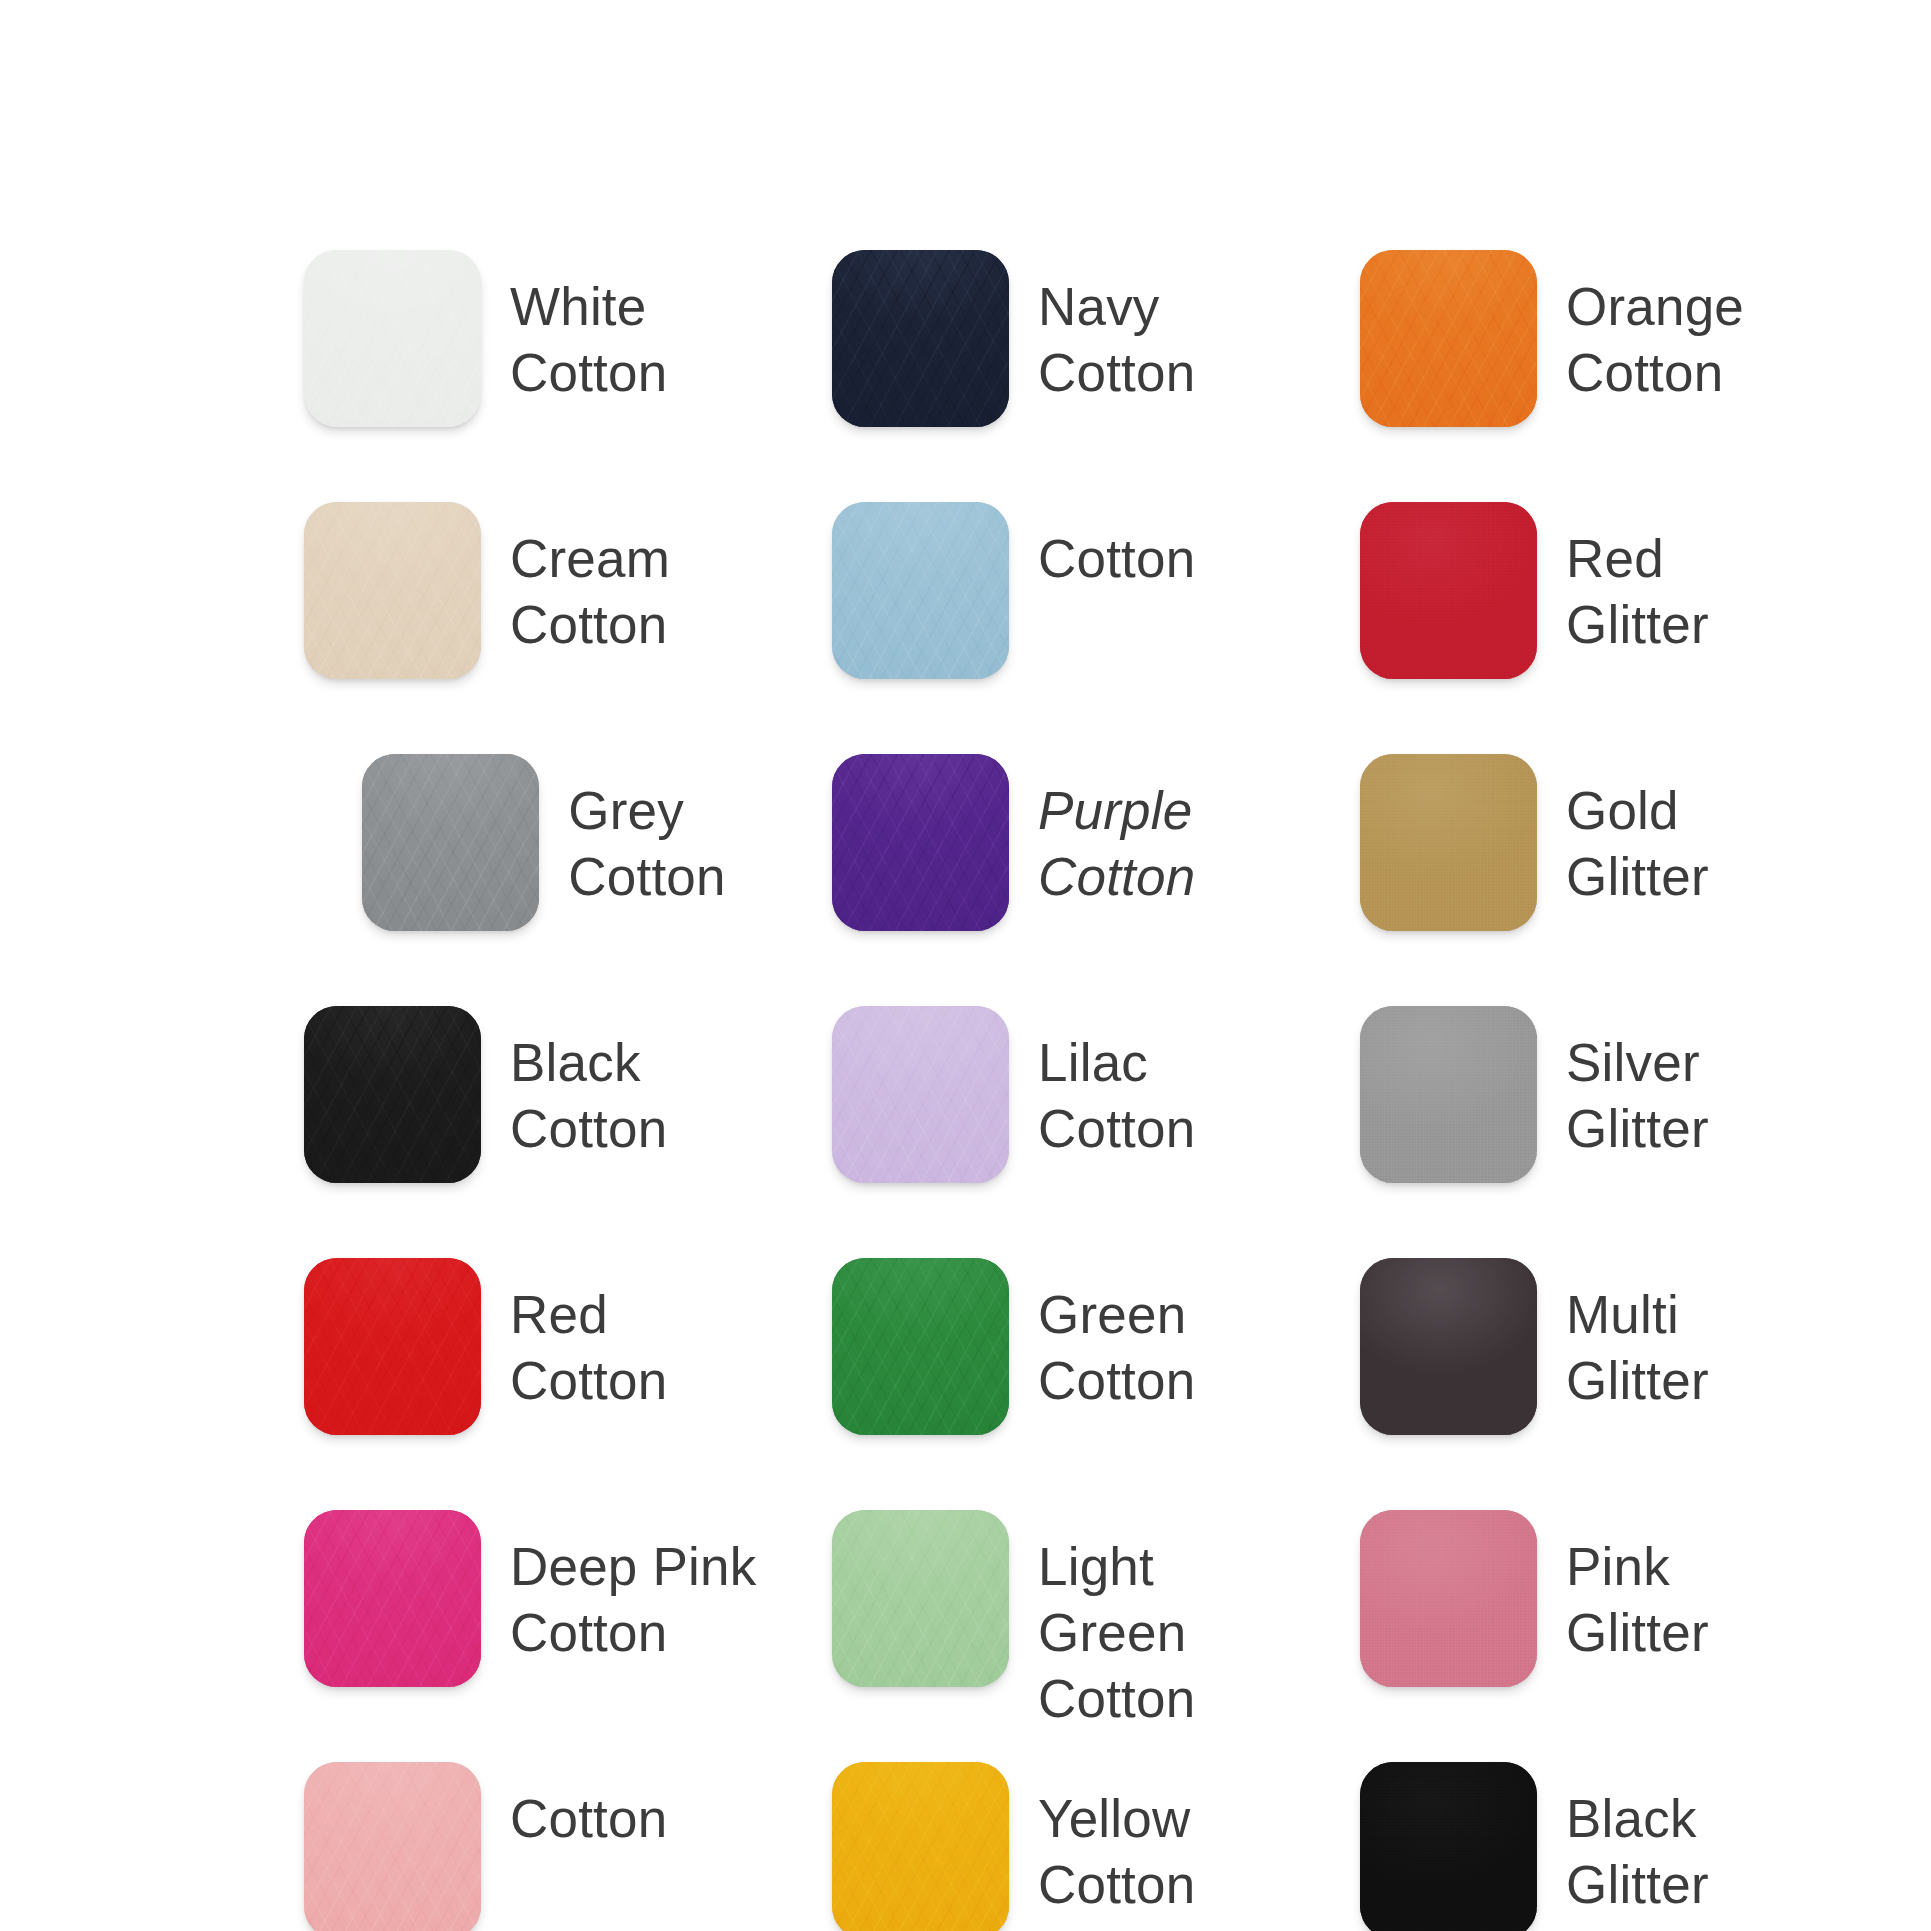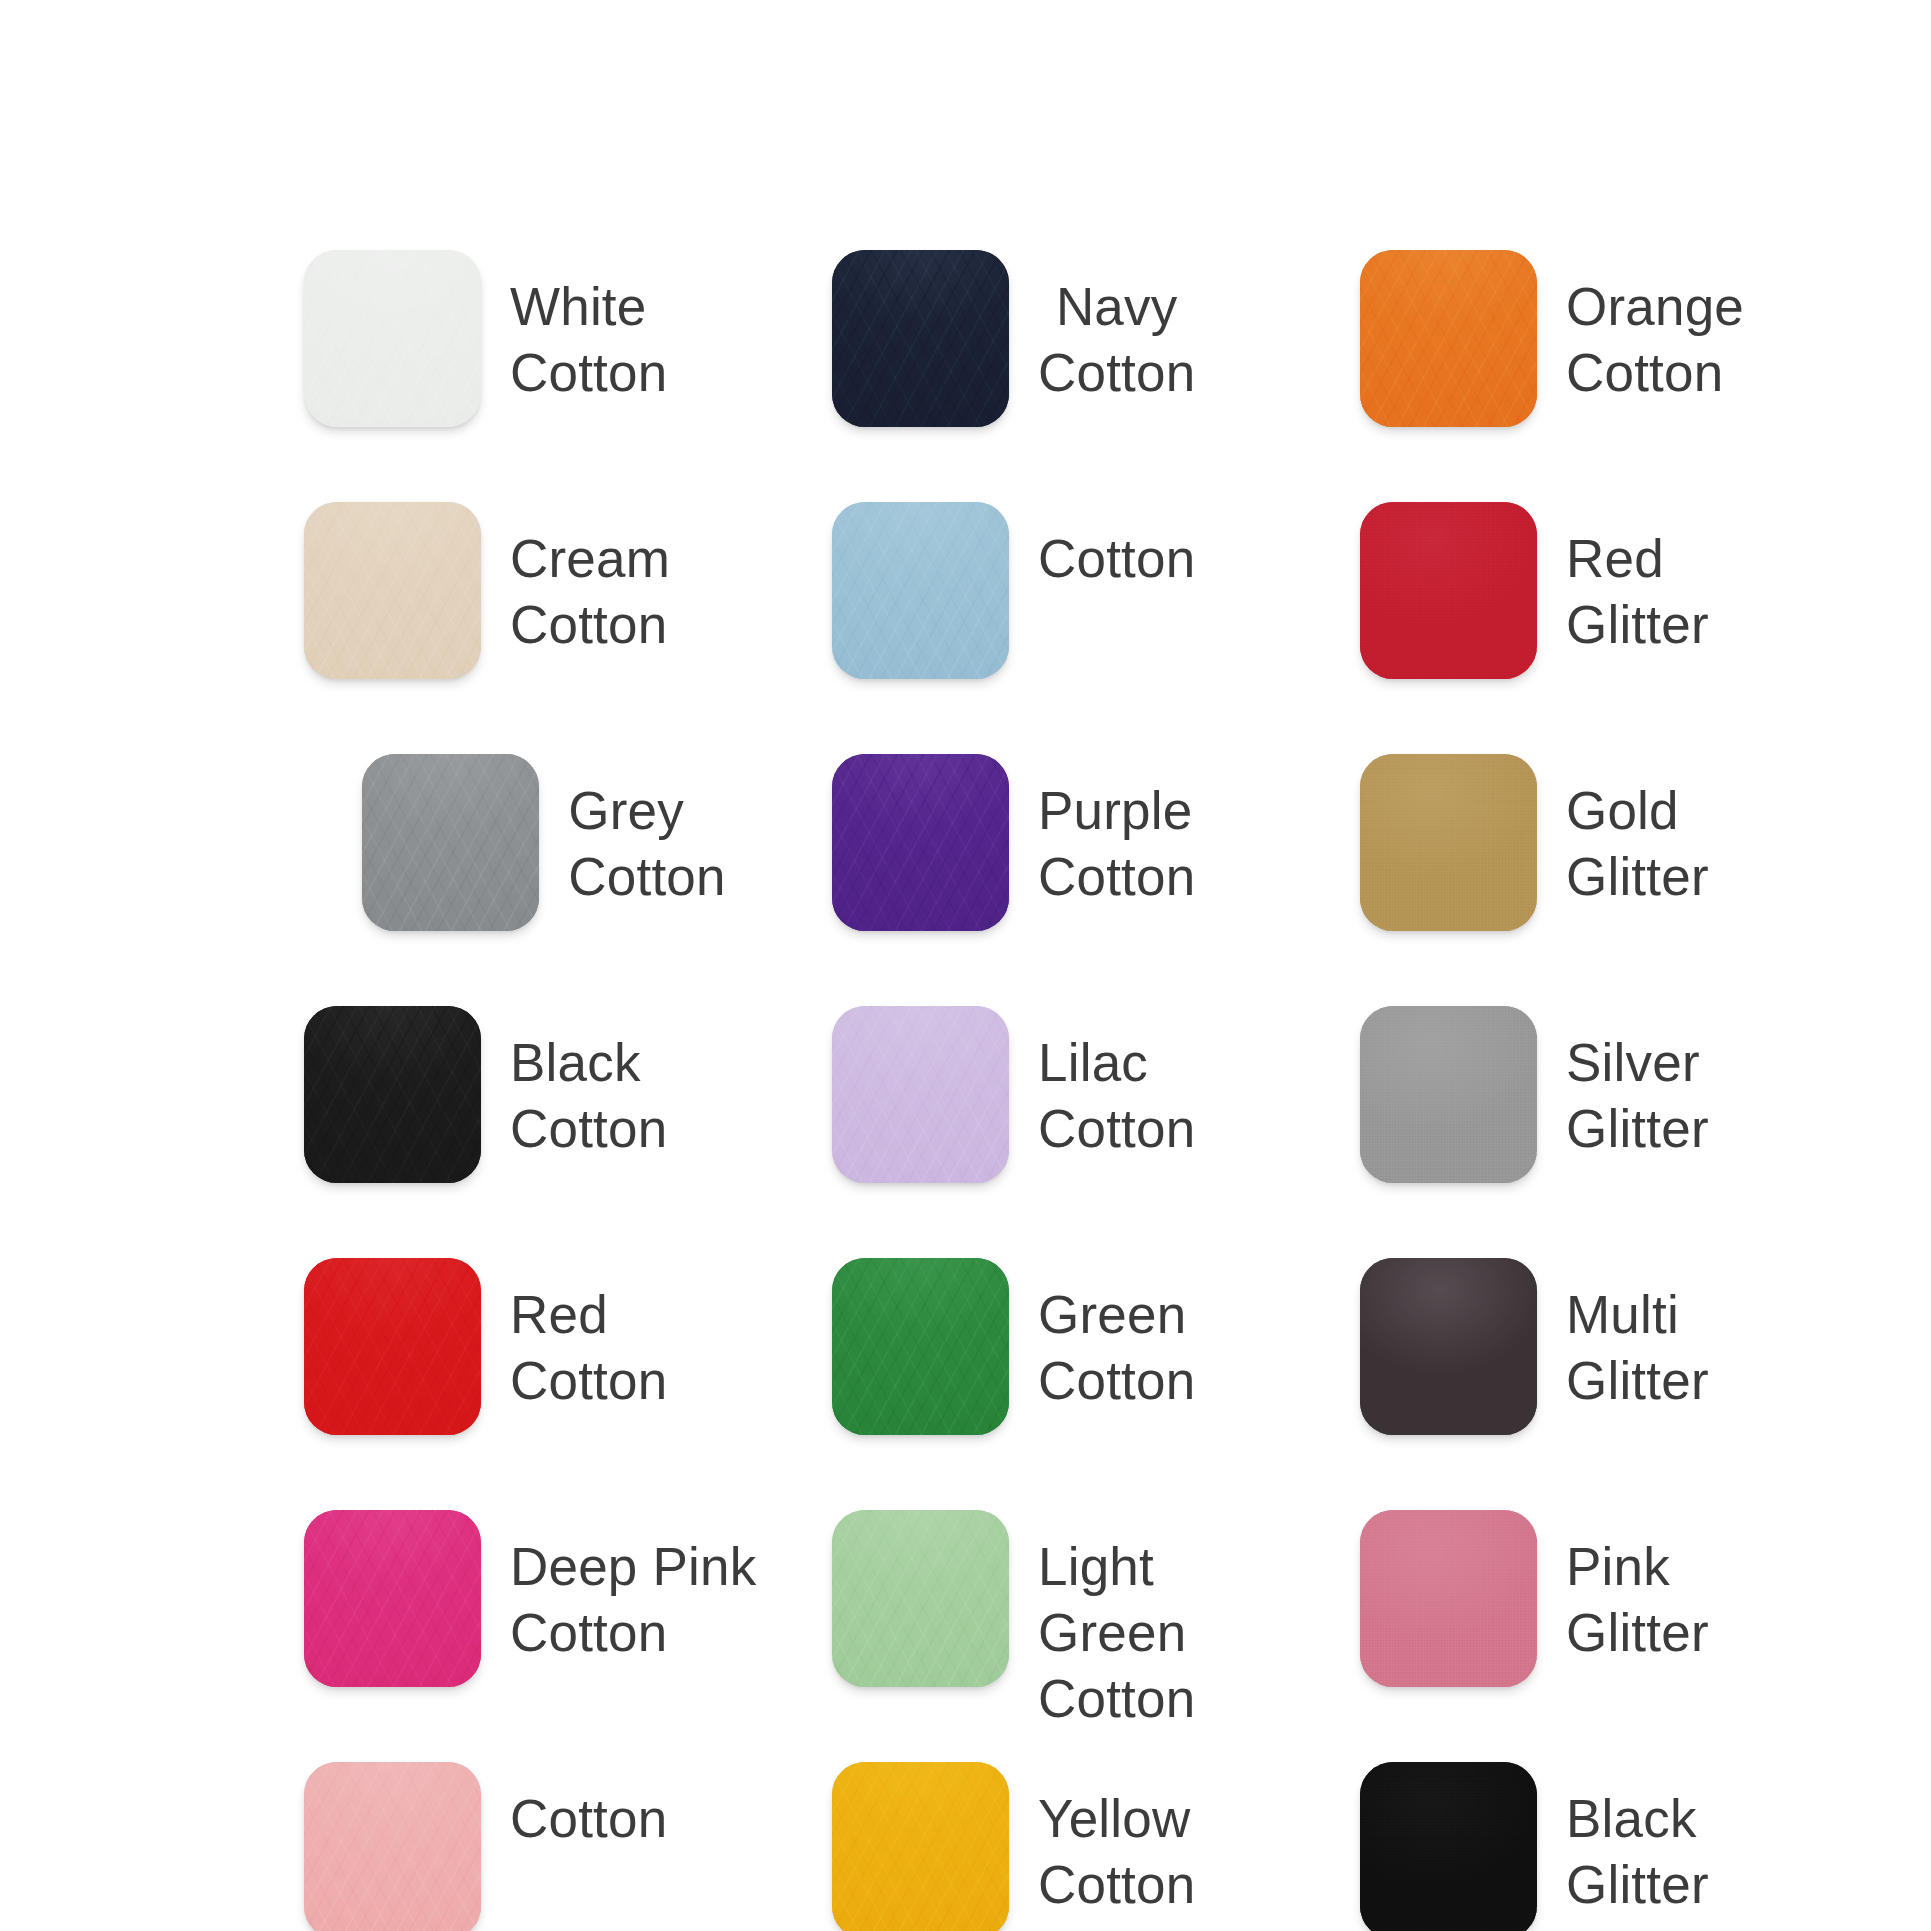--- a/index.html
+++ b/index.html
@@ -232,21 +232,21 @@
 <body>
 
 <div id="chart">
   <div class="grid">
       <div class="cell" style="grid-area: 1 / 1;">
         <div class="swatch tex-cotton" title="White Cotton" style="background-color: rgb(236, 238, 236);">
           <div class="base" style="background-color: rgb(236, 238, 236);"></div>
         </div>
         <div class="label"><span class="l1">White</span><span class="l2">Cotton</span></div>
       </div>
-      <div class="cell" style="grid-area: 1 / 2; text-align: center;">
+      <div class="cell" style="grid-area: 1 / 2;">
         <div class="swatch tex-cotton" title="Navy Cotton" style="background-color: rgb(27, 34, 54);">
           <div class="base" style="background-color: rgb(27, 34, 54);"></div>
         </div>
         <div class="label"><span class="l1">Navy</span><span class="l2">Cotton</span></div>
       </div>
       <div class="cell" style="grid-area: 1 / 3;">
         <div class="swatch tex-cotton" title="Orange Cotton" style="background-color: rgb(232, 119, 34);">
           <div class="base" style="background-color: rgb(232, 119, 34);"></div>
         </div>
         <div class="label"><span class="l1">Orange</span><span class="l2">Cotton</span></div>
@@ -268,21 +268,21 @@
           <div class="base" style="background-color: rgb(196, 31, 48);"></div>
         </div>
         <div class="label"><span class="l1">Red</span><span class="l2">Glitter</span></div>
       </div>
       <div class="cell" style="grid-area: 3 / 1; justify-content: center;">
         <div class="swatch tex-cotton" title="Grey Cotton" style="background-color: rgb(142, 145, 148);">
           <div class="base" style="background-color: rgb(142, 145, 148);"></div>
         </div>
         <div class="label"><span class="l1">Grey</span><span class="l2">Cotton</span></div>
       </div>
-      <div class="cell" style="grid-area: 3 / 2;">
+      <div class="cell" style="grid-area: 3 / 2; font-style: italic;">
         <div class="swatch tex-cotton" title="Purple Cotton" style="background-color: rgb(84, 38, 141);">
           <div class="base" style="background-color: rgb(84, 38, 141);"></div>
         </div>
         <div class="label"><span class="l1">Purple</span><span class="l2">Cotton</span></div>
       </div>
       <div class="cell" style="grid-area: 3 / 3;">
         <div class="swatch tex-glitter" title="Gold Glitter" style="background-color: rgb(183, 151, 88);">
           <div class="base" style="background-color: rgb(183, 151, 88);"></div>
         </div>
         <div class="label"><span class="l1">Gold</span><span class="l2">Glitter</span></div>

